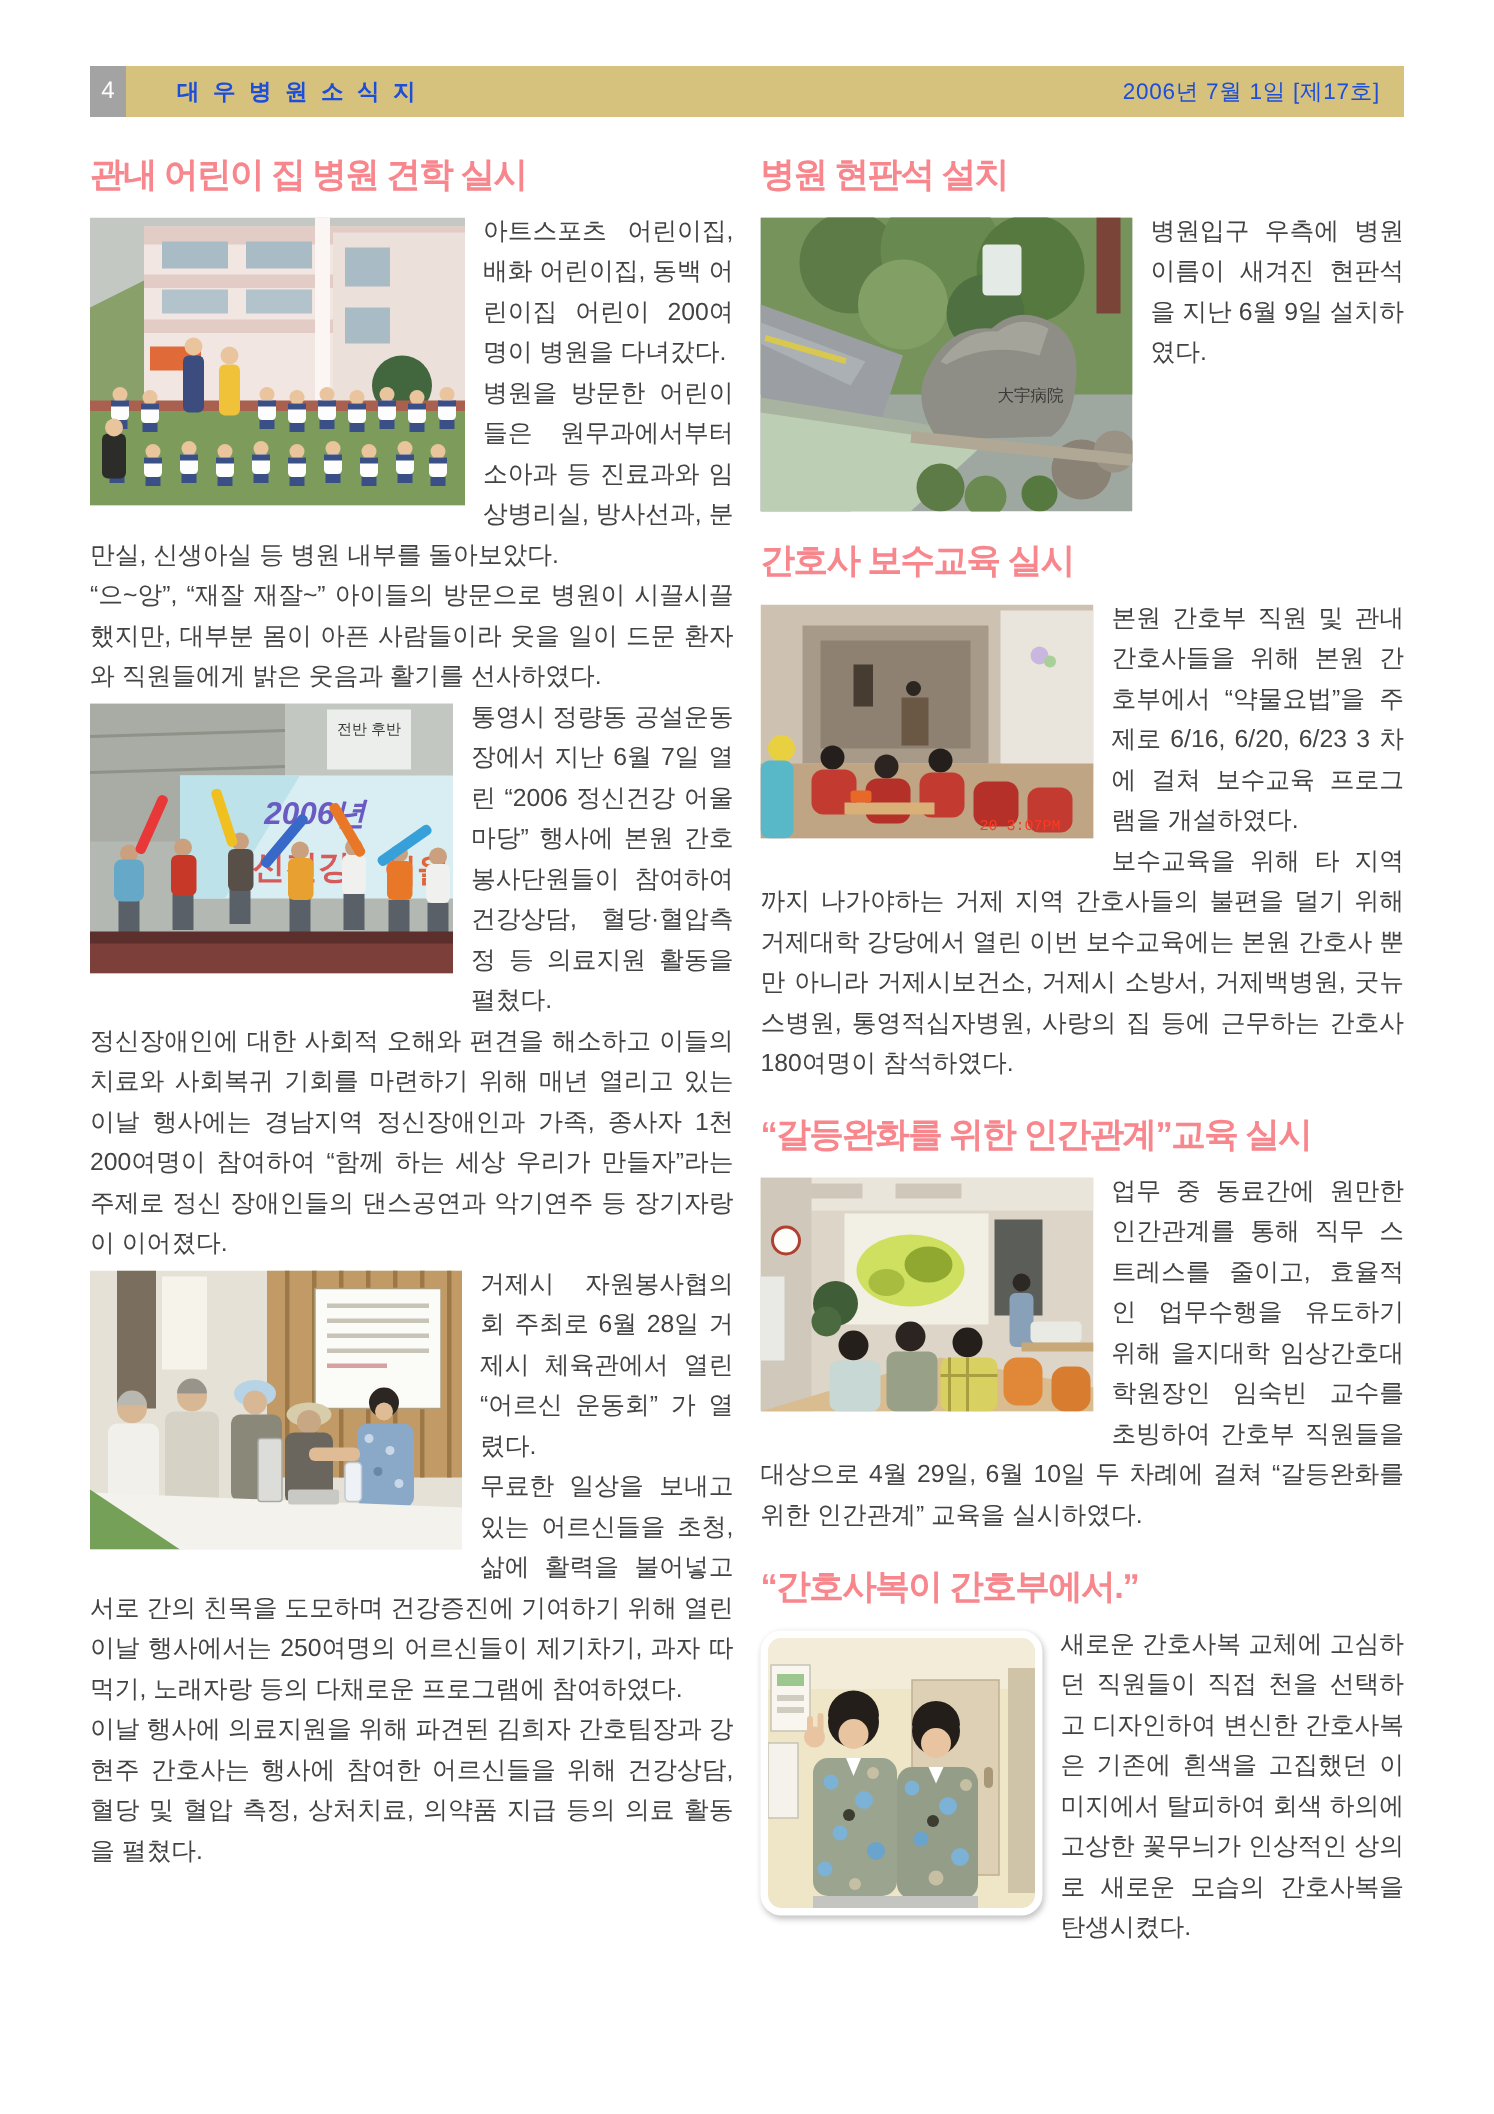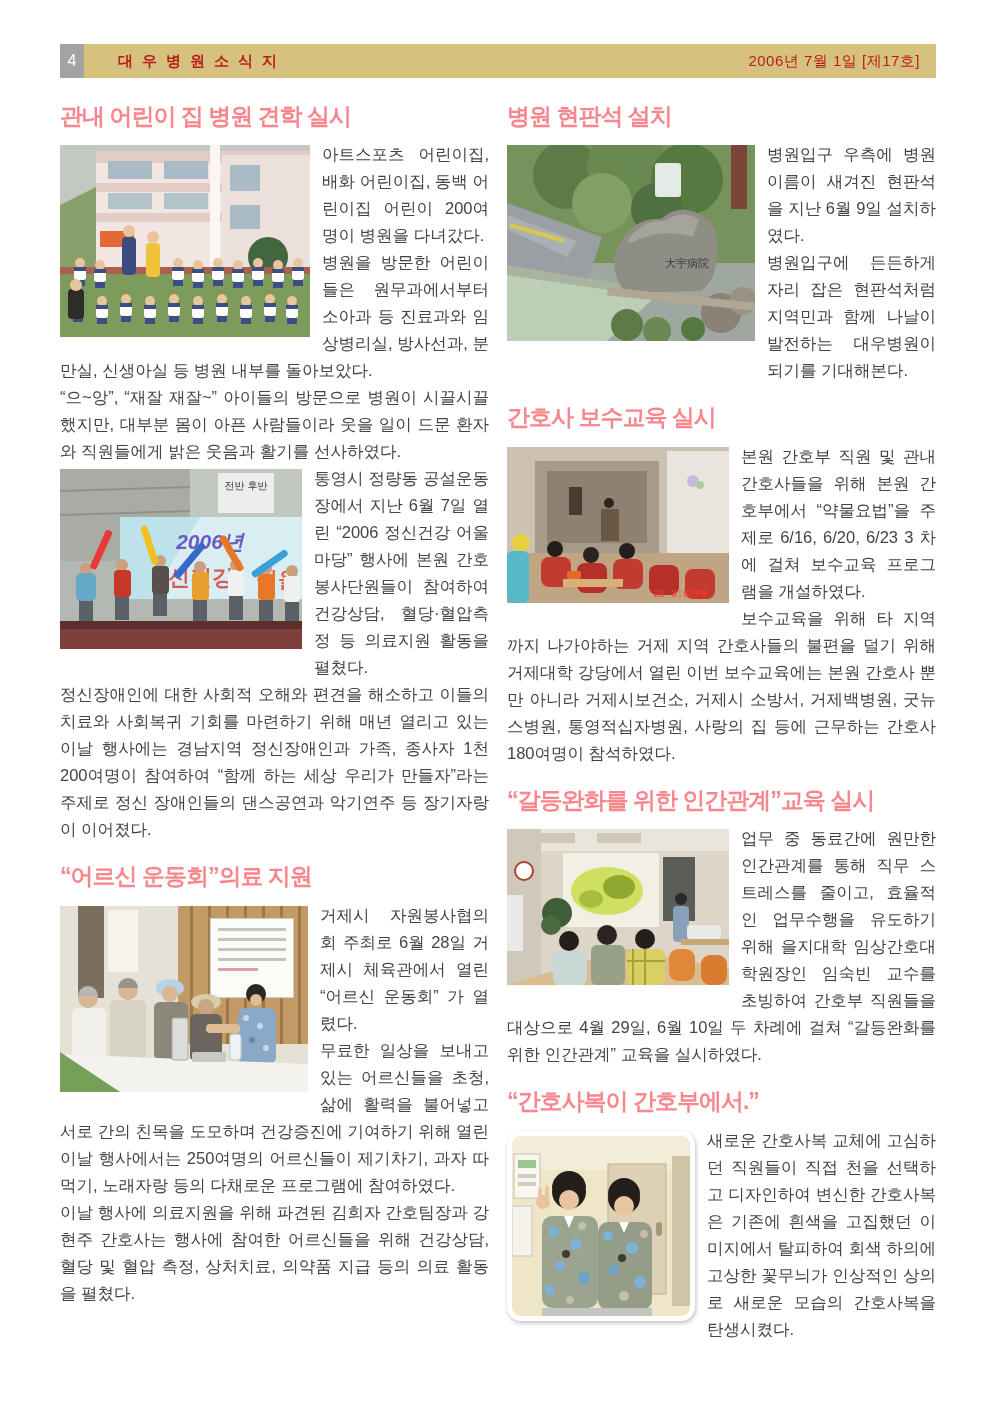--- a/index.html
+++ b/index.html
@@ -9,21 +9,21 @@
     --footer-band:#d8d8d8;
   }
   *{box-sizing:border-box;margin:0;padding:0;}
   html,body{background:#fff;}
   body{font-family:"Liberation Sans","DejaVu Sans",sans-serif;}
   .page{position:relative;width:996px;height:1409px;background:#fff;overflow:hidden;}
 
   
   .topbar{display:flex;align-items:stretch;margin:44px 60px 0;height:34px;}
   .pagenum{width:24px;background:var(--masthead-pagebox);color:#fff;display:flex;align-items:center;justify-content:center;font-size:16px;}
-  .mastbar{flex:1;background:var(--masthead-bar);color:#b91c1c;display:flex;align-items:center;justify-content:space-between;padding:0 16px 0 34px;}
+  .mastbar{flex:1;background:var(--masthead-bar);color:#1d4ed8;display:flex;align-items:center;justify-content:space-between;padding:0 16px 0 34px;}
   .mast-title{font-size:15px;font-weight:bold;letter-spacing:9px;}
   .issue{font-size:15px;letter-spacing:0.5px;margin-left:46px;}
 
   
   .columns{display:flex;gap:18px;margin:25px 60px 0;}
   .col{width:429px;}
   h2.headline{font-size:23px;font-weight:bold;color:var(--headline);letter-spacing:-1px;margin:20px 0 12px;clear:both;line-height:1.15;}
   .col article:first-child h2.headline{margin-top:0;}
   .body p{font-size:16.5px;line-height:27px;color:#434343;text-align:justify;word-break:keep-all;word-wrap:break-word;}
   .body p{word-break:normal;}
@@ -156,21 +156,20 @@
               <rect y="158" width="242" height="22" fill="#7c3f3a"></rect>
               <rect y="152" width="242" height="8" fill="#5c2f2c"></rect>
             </svg>
           </figure>
           <p>통영시 정량동 공설운동장에서 지난 6월 7일 열린 “2006 정신건강 어울마당” 행사에 본원 간호봉사단원들이 참여하여 건강상담, 혈당·혈압측정 등 의료지원 활동을 펼쳤다.</p>
           <p>정신장애인에 대한 사회적 오해와 편견을 해소하고 이들의 치료와 사회복귀 기회를 마련하기 위해 매년 열리고 있는 이날 행사에는 경남지역 정신장애인과 가족, 종사자 1천200여명이 참여하여 “함께 하는 세상 우리가 만들자”라는 주제로 정신 장애인들의 댄스공연과 악기연주 등 장기자랑이 이어졌다.</p>
         </div>
       </article>
 
       <article>
-        <h2 class="headline">“어르신 운동회”의료 지원</h2>
         <div class="body">
           <figure class="photo">
             <svg width="248" height="186" viewBox="0 0 248 186">
               <rect width="248" height="186" fill="#e6e1d7"></rect>
               <rect x="118" width="130" height="138" fill="#c29a66"></rect>
               <rect x="130" width="3" height="138" fill="#9c7848"></rect>
                 <rect x="148" width="3" height="138" fill="#9c7848"></rect>
               <rect x="166" width="3" height="138" fill="#9c7848"></rect>
                 <rect x="184" width="3" height="138" fill="#9c7848"></rect>
               <rect x="202" width="3" height="138" fill="#9c7848"></rect>
@@ -245,21 +244,20 @@
               <text x="158" y="122" font-size="11" fill="#3a3a38">大宇病院</text>
               <circle cx="214" cy="168" r="20" fill="#8a8274"></circle>
                 <circle cx="236" cy="156" r="14" fill="#9a9284"></circle>
               <circle cx="120" cy="180" r="16" fill="#5d7b46"></circle>
                 <circle cx="150" cy="186" r="14" fill="#6b8a52"></circle>
               <circle cx="186" cy="184" r="12" fill="#55793f"></circle>
               <rect x="100" y="150" width="148" height="8" fill="#b0a894" transform="rotate(6 174 154)"></rect>
             </svg>
           </figure>
           <p>병원입구 우측에 병원 이름이 새겨진 현판석을 지난 6월 9일 설치하였다.</p>
-          <p>병원입구에 든든하게 자리 잡은 현판석처럼 지역민과 함께 나날이 발전하는 대우병원이 되기를 기대해본다.</p>
         </div>
       </article>
 
       <article>
         <h2 class="headline">간호사 보수교육 실시</h2>
         <div class="body">
           <figure class="photo">
             <svg width="222" height="156" viewBox="0 0 222 156">
               <rect width="222" height="156" fill="#cdc2b2"></rect>
               <rect x="28" y="14" width="124" height="92" fill="#a79a89"></rect>

